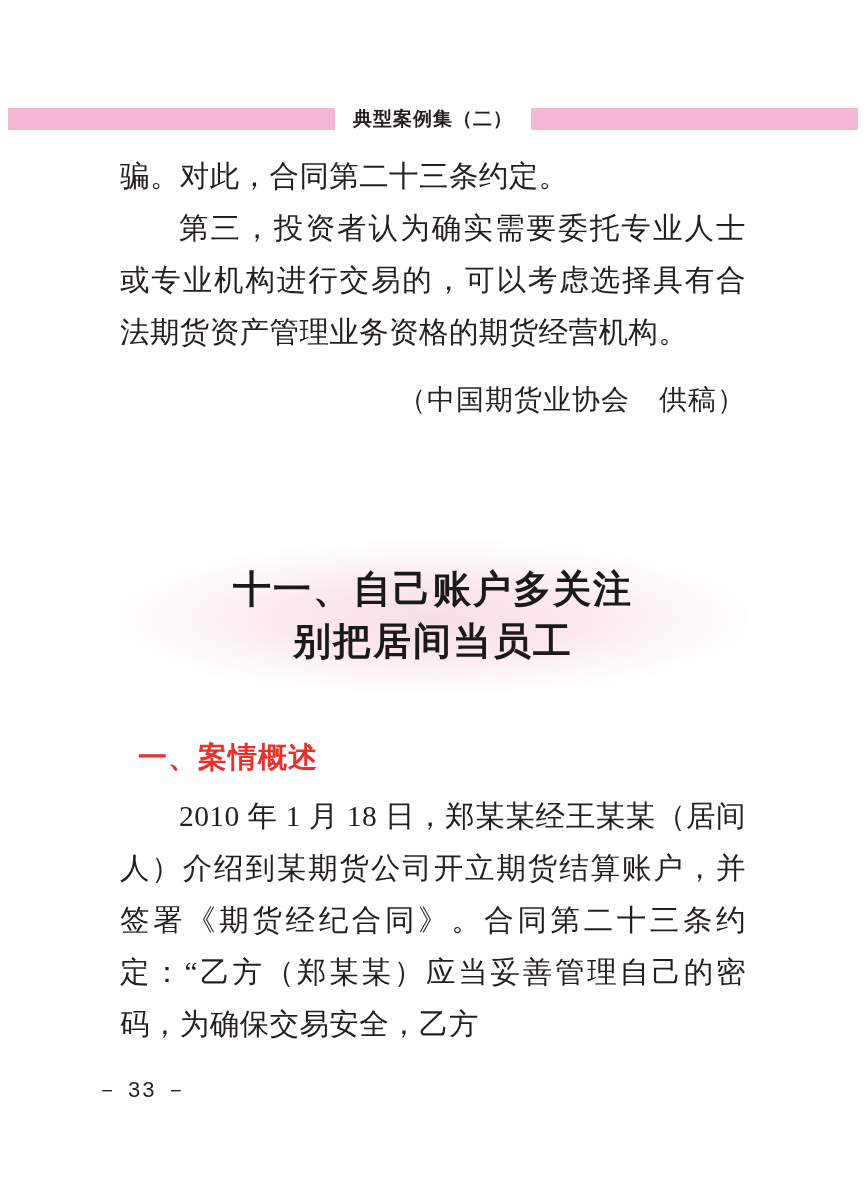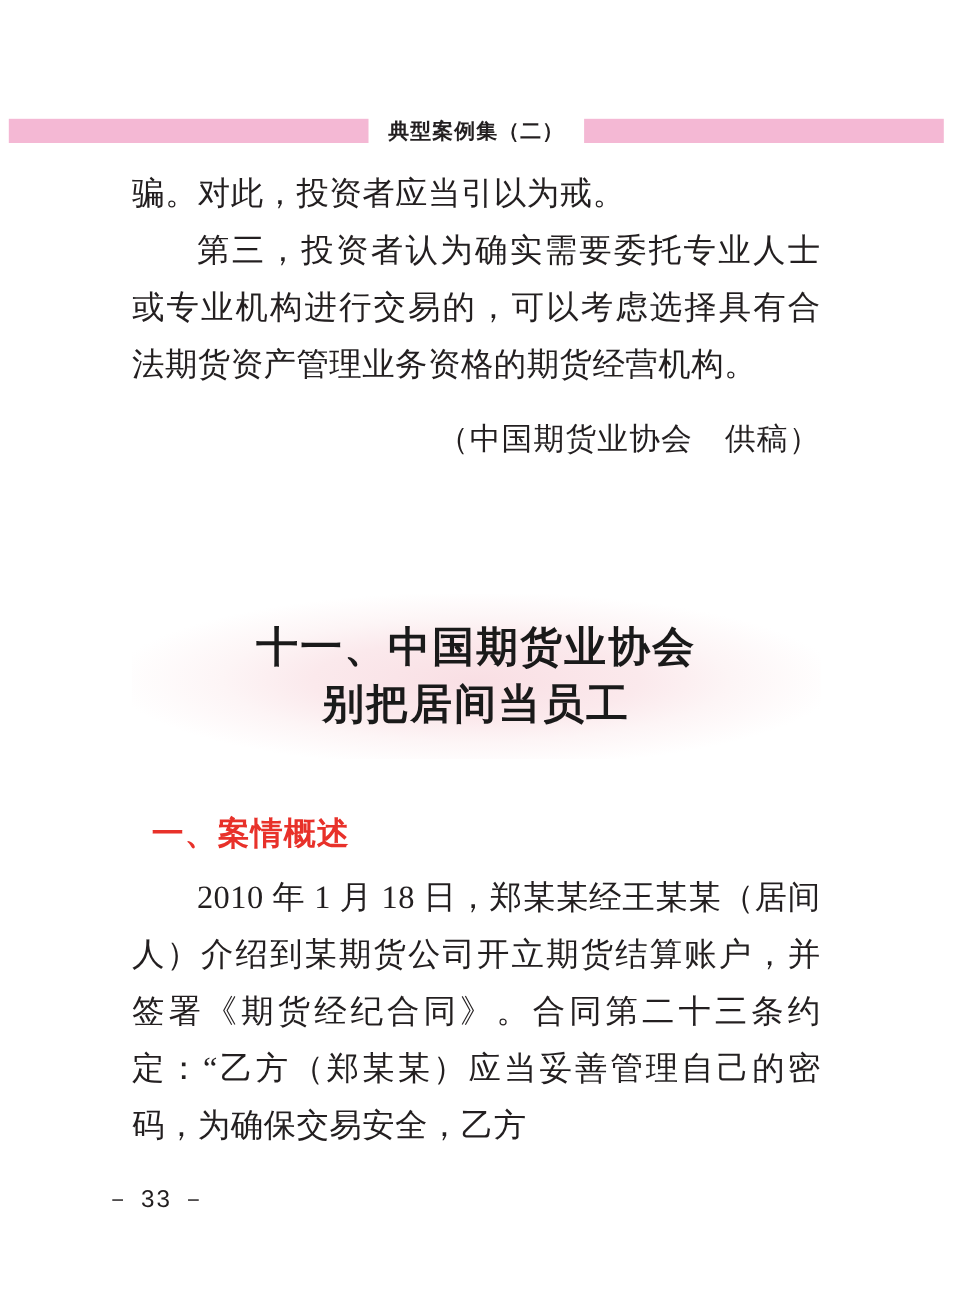--- a/index.html
+++ b/index.html
@@ -137,27 +137,27 @@
 
 <div class="page">
 
   <div class="header">
     <div class="header-bar left"></div>
     <div class="header-title">典型案例集（二）</div>
     <div class="header-bar right"></div>
   </div>
 
   <div class="content">
-    <p class="body-text">骗。对此，投资者应当引以为戒。</p>
+    <p class="body-text">骗。对此，合同第二十三条约定。</p>
     <p class="body-text indent">第三，投资者认为确实需要委托专业人士或专业机构进行交易的，可以考虑选择具有合法期货资产管理业务资格的期货经营机构。</p>
     <p class="signature">（中国期货业协会　供稿）</p>
   </div>
 
   <div class="chapter-title">
-    <div class="line">十一、中国期货业协会</div>
+    <div class="line">十一、自己账户多关注</div>
     <div class="line">别把居间当员工</div>
   </div>
 
   <div class="section-heading">一、案情概述</div>
 
   <div class="content-2">
     <p class="body-text indent">2010 年 1 月 18 日，郑某某经王某某（居间人）介绍到某期货公司开立期货结算账户，并签署《期货经纪合同》。合同第二十三条约定：“乙方（郑某某）应当妥善管理自己的密码，为确保交易安全，乙方</p>
   </div>
 
   <div class="folio">－ 33 －</div>

